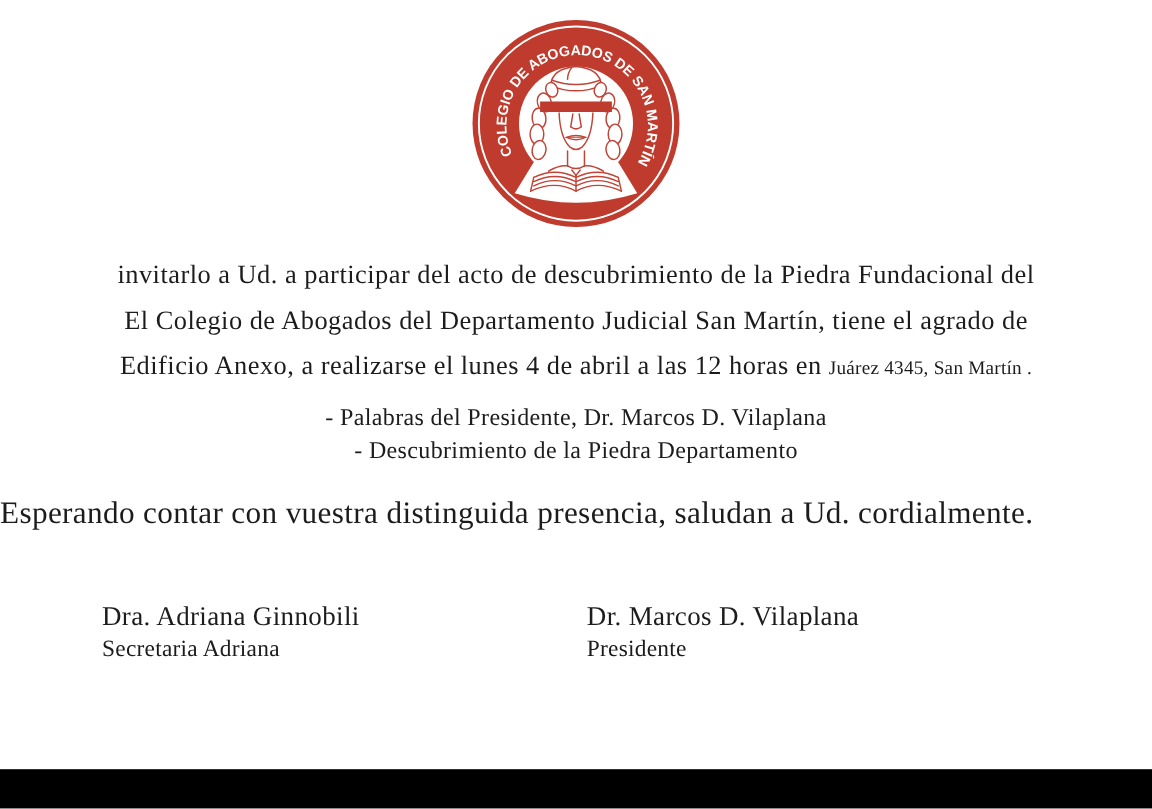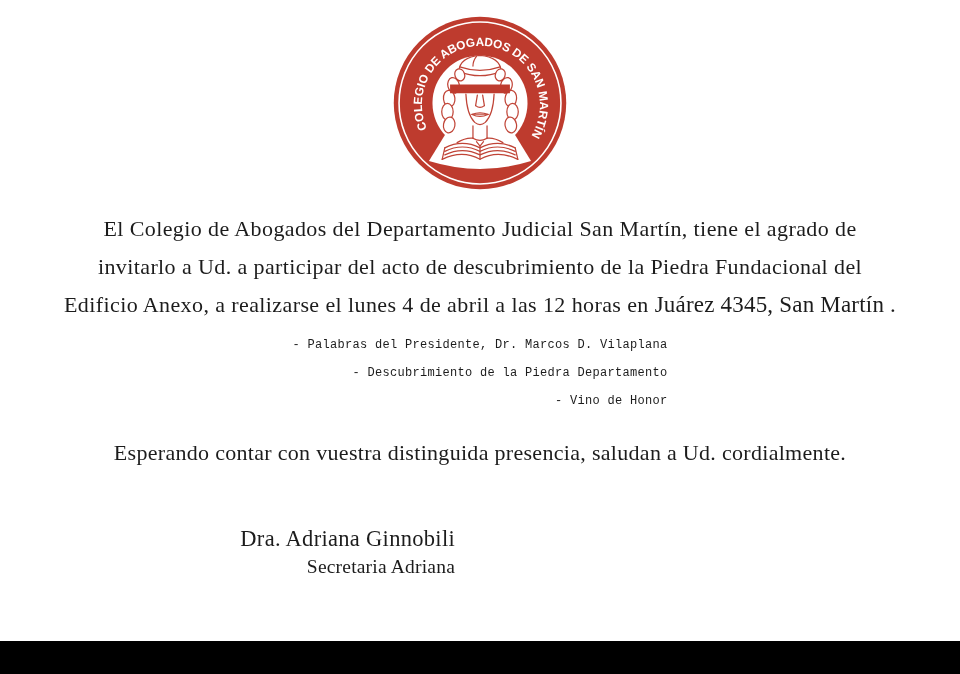--- a/index.html
+++ b/index.html
@@ -28,49 +28,47 @@
     left: 0;
     right: 0;
   }
   .para {
     text-align: center;
     font-size: 22px;
     line-height: 38px;
     letter-spacing: 0.4px;
   }
   .para .detail {
-    font-size: 23px;
+    font-size: 16px;
     letter-spacing: 0.2px;
   }
   .program {
     width: fit-content;
     margin: 7px auto 0;
-    text-align: right;
-    font-size: 12px;
+    text-align: center;
+    font-size: 20px;
     line-height: 28px;
     letter-spacing: 0.3px;
-    font-family: Liberation Mono, monospace;
   }
   .closing {
     margin-top: 23px;
-    text-align: center;
-    font-size: 22px;
+    font-size: 26px;
     line-height: 30px;
     letter-spacing: 0.3px;
   }
   .signatures {
     margin-top: 57px;
     margin-left: 85px;
     width: 774px;
     display: flex;
     gap: 34px;
   }
   .sig {
     width: 370px;
-    text-align: right;
+    text-align: left;
   }
   .sig-name {
     font-size: 22.5px;
     line-height: 28px;
     letter-spacing: 0.3px;
   }
   .sig-title {
     font-size: 19.5px;
     line-height: 27px;
     letter-spacing: 0.2px;
@@ -164,39 +162,40 @@
       <path id="ringPath" d="M 39.8 129.3 A 67 67 0 1 1 40.3 130.4" fill="none"></path>
       <text class="ring-text">
         <textPath href="#ringPath" startOffset="0" textLength="275" lengthAdjust="spacingAndGlyphs">COLEGIO DE ABOGADOS DE SAN MARTÍN</textPath>
       </text>
     </svg>
   </div>
 
   <div class="content">
 
     <div class="para">
+      <div>invitarlo a Ud. a participar del acto de descubrimiento de la Piedra Fundacional del</div>
       <div>El Colegio de Abogados del Departamento Judicial San Martín, tiene el agrado de</div>
-      <div>invitarlo a Ud. a participar del acto de descubrimiento de la Piedra Fundacional del</div>
       <div><span>Edificio Anexo, a realizarse el lunes 4 de abril a las 12 horas en </span><span class="detail">Juárez 4345, San Martín .</span></div>
     </div>
 
     <div class="program">
       <div>- Palabras del Presidente, Dr. Marcos D. Vilaplana</div>
       <div>- Descubrimiento de la Piedra Departamento</div>
-      <div>- Vino de Honor</div>
     </div>
 
     <div class="closing">Esperando contar con vuestra distinguida presencia, saludan a Ud. cordialmente.</div>
 
     <div class="signatures">
       <div class="sig">
         <div class="sig-name">Dra. Adriana Ginnobili</div>
         <div class="sig-title">Secretaria Adriana</div>
       </div>
       <div class="sig">
+        <div class="sig-name">Dr. Marcos D. Vilaplana</div>
+        <div class="sig-title">Presidente</div>
       </div>
     </div>
 
   </div>
 
   <div class="footer-bar"></div>
 
 </div>
 
 </body></html>

